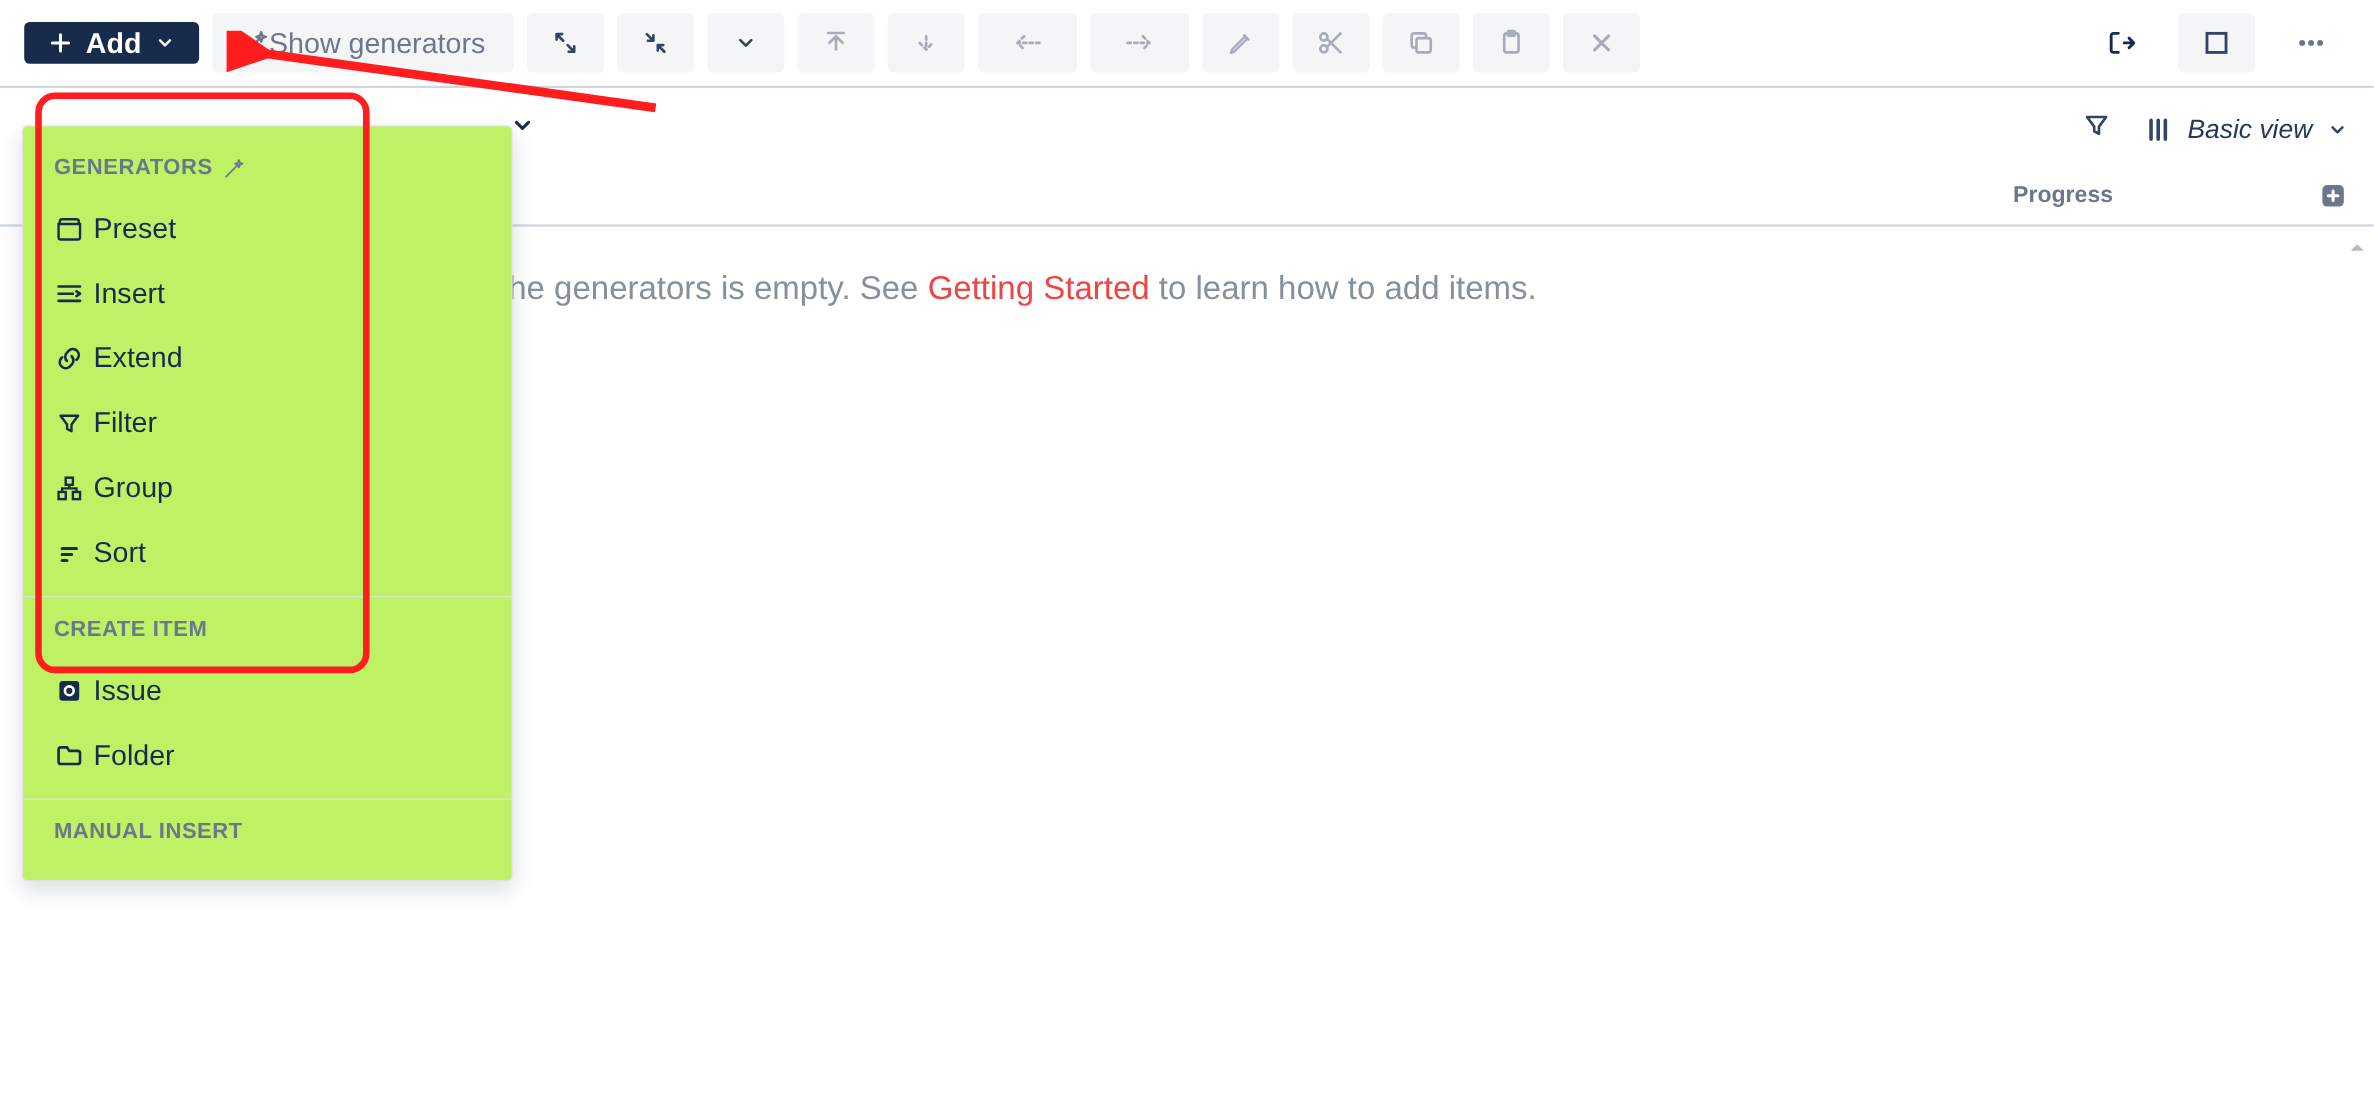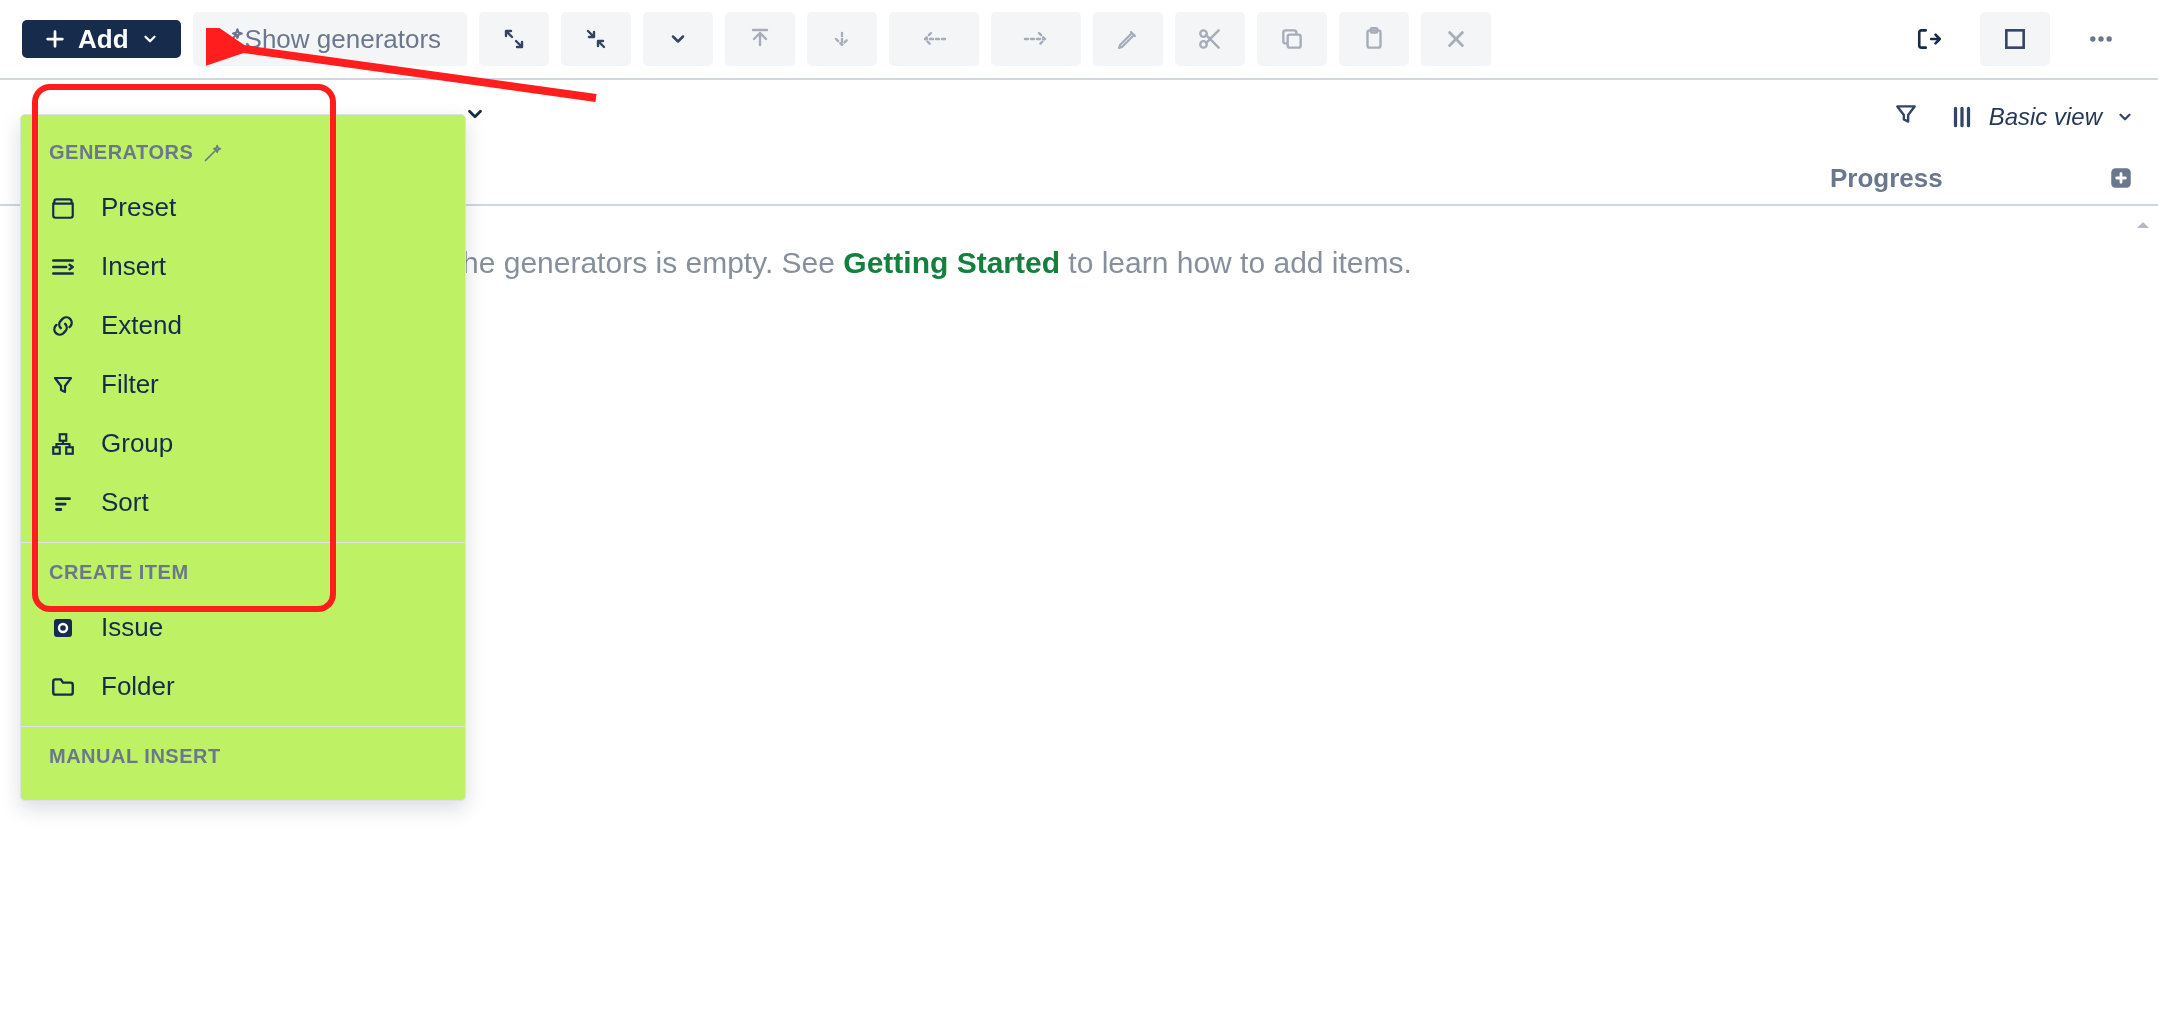--- a/index.html
+++ b/index.html
@@ -64,21 +64,21 @@
   
   .table-header{
     height:54px;
     border-bottom:2px solid #cfd6df;
     display:flex; align-items:center;
     padding:0 24px 0 0;
   }
   .col-spacer{flex:1;}
   .col-progress{
     width:270px; display:flex; align-items:center; justify-content:flex-start;
-    color:#6B778C; font-size:26px; font-weight:600;
+    color:#6B778C; font-size:21px; font-weight:600;
   }
   .add-column-btn{
     margin-left:8px;
     color:#6B778C;
     cursor:pointer;
   }
   .add-column-btn svg{display:block;}
 
   
   .scroll-arrow-up{
@@ -89,21 +89,21 @@
   }
 
   
   .empty-area{
     position:relative;
     padding-top:40px;
     padding-left:462px;
     font-size:30px;
     color:#86909D;
   }
-  .empty-area a{color:#15803d; text-decoration:none;font-weight:bold;}
+  .empty-area a{color:#ef4444; text-decoration:none;}
 
   
   .dropdown{
     position:absolute;
     left:20px; top:78px;
     width:446px;
     background:#bef264;
     border:1px solid #DFE1E6;
     border-radius:5px;
     box-shadow:0 8px 20px rgba(9,30,66,0.15);
@@ -112,21 +112,21 @@
     margin-top:36px;
   }
   .dd-section-title{
     font-size:20px; font-weight:700; letter-spacing:0.5px;
     color:#6B778C;
     padding:8px 28px 14px 28px;
     display:flex; align-items:center; gap:10px;
   }
   .dd-section-title svg{display:block;}
   .dd-item{
-    display:flex; align-items:center; gap:24px;
+    display:flex; align-items:center; gap:8px;
     padding:14px 28px;
     font-size:26px; color:#172B4D;
     cursor:pointer;
   }
   .dd-item .iconwrap{width:28px; display:flex; justify-content:center;}
   .dd-item svg{display:block;}
   .dd-sep{height:1px; background:#DFE1E6; margin:10px 0;}
 
   
   .annot-box{

